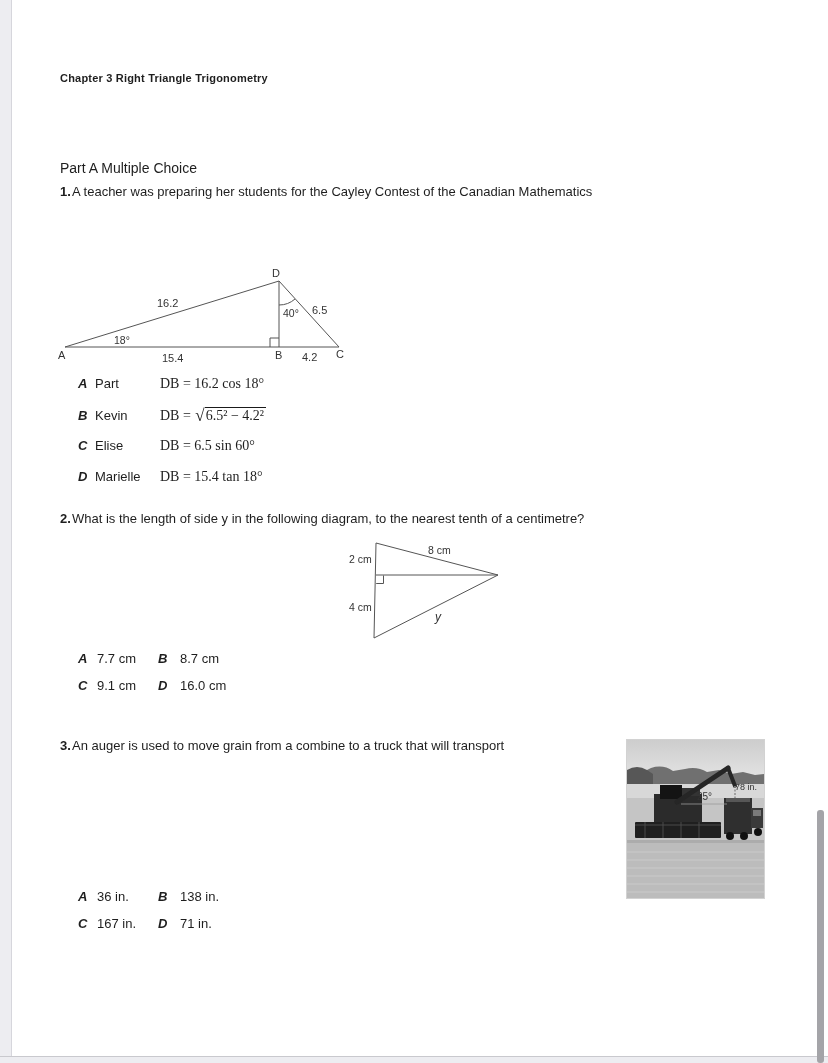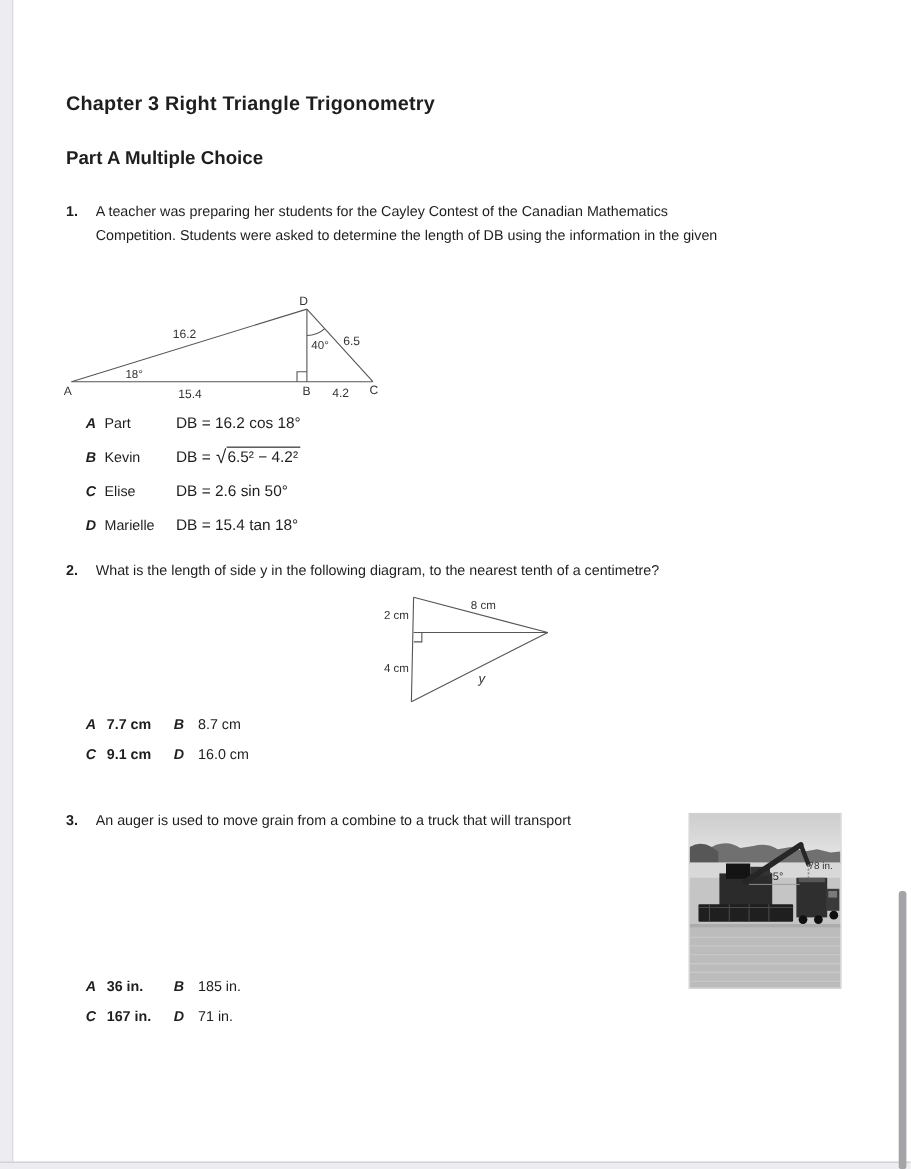--- a/index.html
+++ b/index.html
@@ -8,53 +8,52 @@
     background:#ffffff;color:#1e1e1e;
     font-family:"Liberation Sans",sans-serif;
   }
   .gutter-left{position:absolute;left:0;top:0;width:11px;height:1063px;
     background:#ededf1;border-right:1px solid #d6d6dc;}
   .gutter-bottom{position:absolute;left:0;top:1056px;width:828px;height:7px;
     background:#ededf1;border-top:1px solid #c9c9ce;}
   .scrollbar-thumb{position:absolute;left:817px;top:810px;width:7px;height:253px;
     background:#a4a4a8;border-radius:3px;}
   .abs{position:absolute;}
-  .page-title{left:60px;top:84px;font-size:18px;font-weight:bold;letter-spacing:.2px;}
-  .section-title{left:60px;top:134px;font-size:17px;font-weight:bold;}
+  .page-title{left:60px;top:72px;font-size:11px;font-weight:bold;letter-spacing:.2px;}
+  .section-title{left:60px;top:160px;font-size:14px;font-weight:normal;}
   .qblock{font-size:13px;line-height:21.8px;}
   .qnum{position:absolute;left:0;top:0;font-weight:bold;}
-  .qlines{margin-left:27px;}
+  .qlines{margin-left:12px;}
   .q2line{white-space:nowrap;}
   .opt-row{position:absolute;left:78px;display:flex;align-items:baseline;font-size:13px;}
   .opt-letter{font-weight:bold;font-style:italic;width:17px;flex:none;}
   .opt-name{width:65px;flex:none;}
-  .opt-formula{font-family:Liberation Sans, sans-serif;font-size:14px;white-space:nowrap;}
+  .opt-formula{font-family:Liberation Serif, serif;font-size:14px;white-space:nowrap;}
   .rad-sign{font-size:17px;position:relative;top:1px;margin-left:1px;}
   .radicand{border-top:1.3px solid #1a1a1a;padding:0 2px 0 1px;}
   .grid-letter{font-weight:bold;font-style:italic;flex:none;}
-  .w19{width:19px;} .w61{width:61px;font-weight:bold;} .w22{width:22px;}
+  .w19{width:19px;} .w61{width:61px;} .w22{width:22px;}
   svg text{font-family:"Liberation Sans",sans-serif;fill:#333;}
   .diag line,.diag path,.diag polyline{stroke:#555;stroke-width:1;fill:none;}
   .photo{border:1px solid #d2d2d2;background:#ececec;}
 </style>
 </head>
 <body>
 
 <div class="gutter-left"></div>
 <div class="gutter-bottom"></div>
 <div class="scrollbar-thumb"></div>
 
 <div class="abs page-title">Chapter 3 Right Triangle Trigonometry</div>
 <div class="abs section-title">Part A Multiple Choice</div>
 
 <div class="abs qblock" style="left:60px;top:181px;width:715px;">
   <span class="qnum">1.</span>
   <div class="qlines">
     <div>A teacher was preparing her students for the Cayley Contest of the Canadian Mathematics</div>
-    <div>Competition. Students were asked to determine the length of DB using the information in the given</div>
   </div>
 </div>
 
 <svg class="abs diag" style="left:50px;top:265px;" width="300" height="100" viewBox="0 0 300 100">
   <path d="M15,82 L289,82"></path>
   <path d="M15,82 L229,16"></path>
   <path d="M229,16 L229,82"></path>
   <path d="M229,16 L289,82"></path>
   <polyline points="220,82 220,73 229,73"></polyline>
   <path d="M 229 40 A 24 24 0 0 0 245 34"></path>
@@ -76,21 +75,21 @@
   <span class="opt-formula">DB = 16.2 cos 18°</span>
 </div>
 <div class="opt-row" style="top:405px;">
   <span class="opt-letter">B</span>
   <span class="opt-name">Kevin</span>
   <span class="opt-formula"><span>DB = </span><span class="rad-sign">√</span><span class="radicand">6.5² − 4.2²</span></span>
 </div>
 <div class="opt-row" style="top:438px;">
   <span class="opt-letter">C</span>
   <span class="opt-name">Elise</span>
-  <span class="opt-formula">DB = 2.6 sin 50°</span>
+  <span class="opt-formula">DB = 6.5 sin 60°</span>
 </div>
 <div class="opt-row" style="top:469px;">
   <span class="opt-letter">D</span>
   <span class="opt-name">Marielle</span>
   <span class="opt-formula">DB = 15.4 tan 18°</span>
 </div>
 
 <div class="abs qblock" style="left:60px;top:508px;width:740px;">
   <span class="qnum">2.</span>
   <div class="qlines q2line">What is the length of side y in the following diagram, to the nearest tenth of a centimetre?</div>
@@ -177,20 +176,20 @@
 
   <path d="M54,64 L100,64" stroke="#9a9a9a" stroke-width="0.8" fill="none"></path>
   <text x="70" y="60" font-size="10" fill="#333">25°</text>
   <text x="108" y="50" font-size="9" fill="#222">78 in.</text>
 </svg>
 
 <div class="opt-row" style="top:889px;">
   <span class="grid-letter w19">A</span>
   <span class="w61">36 in.</span>
   <span class="grid-letter w22">B</span>
-  <span>185 in.</span>
+  <span>138 in.</span>
 </div>
 <div class="opt-row" style="top:916px;">
   <span class="grid-letter w19">C</span>
   <span class="w61">167 in.</span>
   <span class="grid-letter w22">D</span>
   <span>71 in.</span>
 </div>
 
 </body></html>

